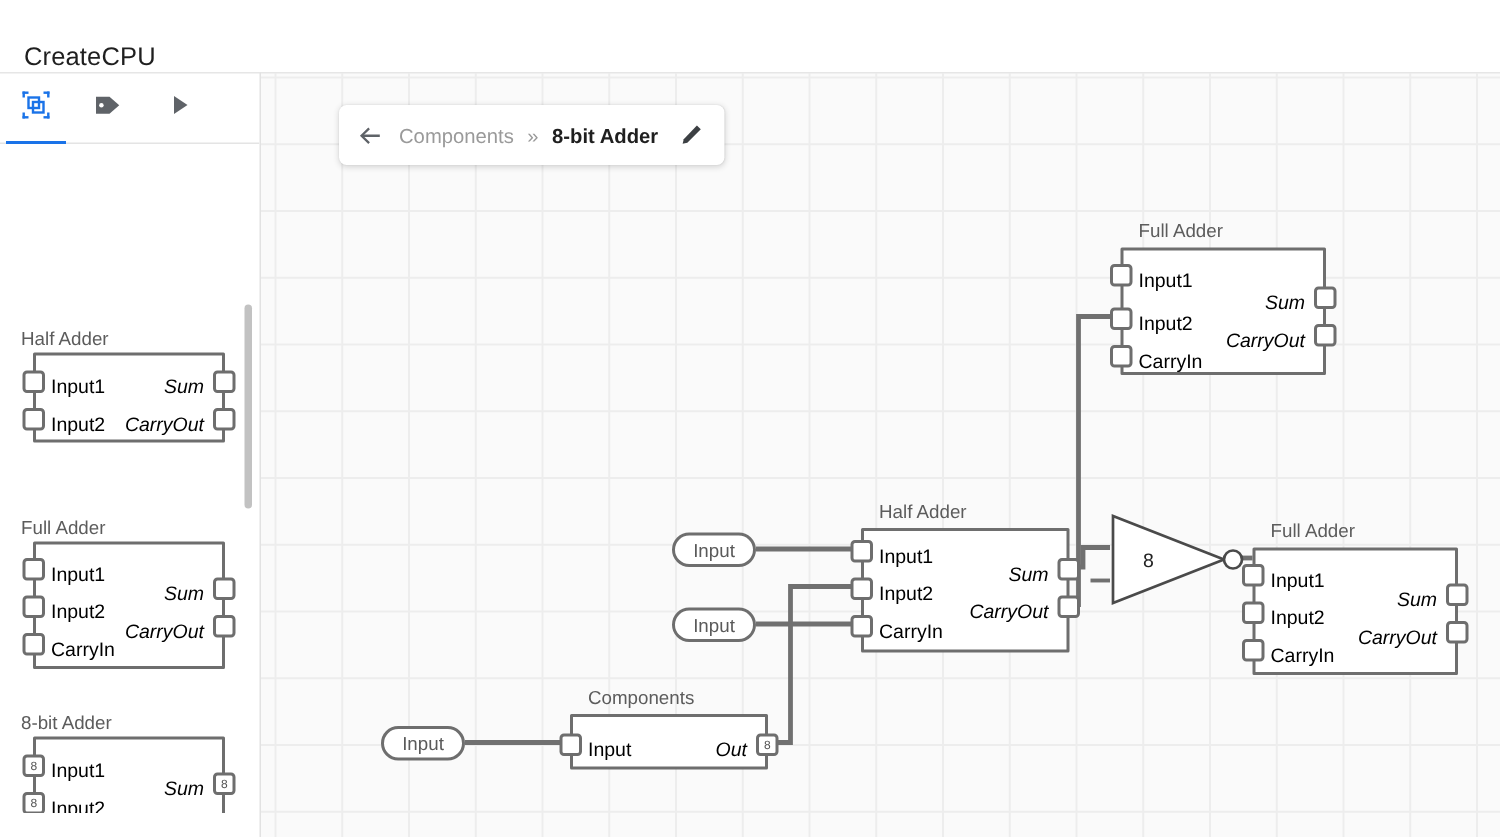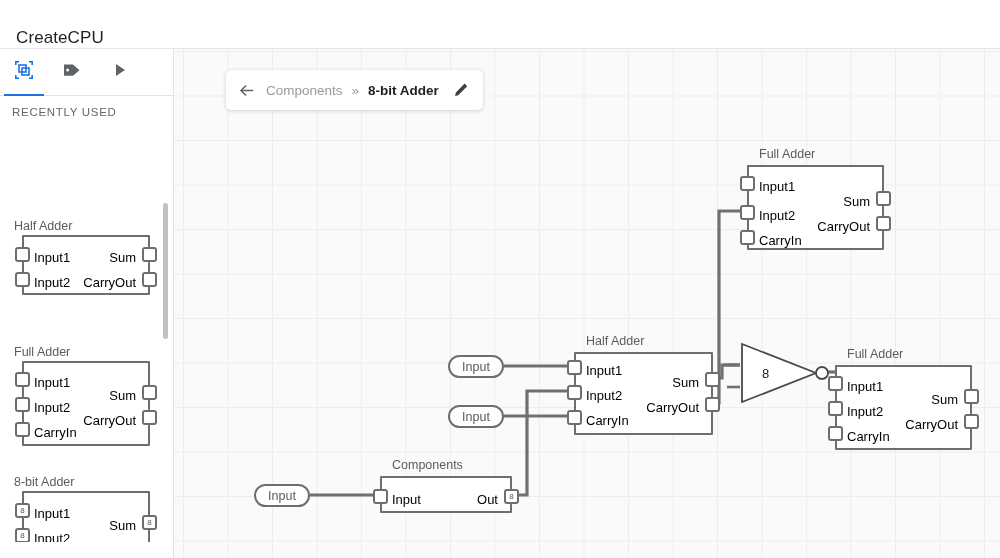--- a/index.html
+++ b/index.html
@@ -129,21 +129,21 @@
   .port.left  { left: -9px; }
   .port.right { right: -9px; }
   .plabel {
     position: absolute;
     font-size: 13px;
     color: #000000;
     white-space: nowrap;
     line-height: 1;
   }
   .plabel.l { left: 10px; }
-  .plabel.r { right: 12px; }
+  .plabel.r { right: 12px; font-style: italic; }
 
   
   #canvas {
     position: absolute;
     left: 174px; top: 48px;
     width: 826px; height: 510px;
     background-color: #fafafa;
     background-image:
       linear-gradient(to right, #ededed 1px, transparent 1px),
       linear-gradient(to bottom, #ededed 1px, transparent 1px);
@@ -247,21 +247,20 @@
     <div class="tabbtn">
       <span>
         <svg width="18" height="18" viewBox="0 0 18 18">
           <path d="M5 3 L14 9 L5 15 Z" fill="#5f6368"></path>
         </svg>
       </span>
     </div>
   </div>
 
 
-  <div class="section-head">RECENTLY USED</div>
 
   <div id="sidebar-scroll">
 
     <div class="lib-item" style="left:0;top:22px;width:174px;">
       <div class="lib-title">Half Adder</div>
       <div class="comp-box" style="margin-left:22px;width:128px;height:60px;">
         <div class="port left" style="top:10px;"></div>
         <div class="plabel l" style="top:14px;">Input1</div>
         <div class="port left" style="top:35px;"></div>
         <div class="plabel l" style="top:39px;">Input2</div>

